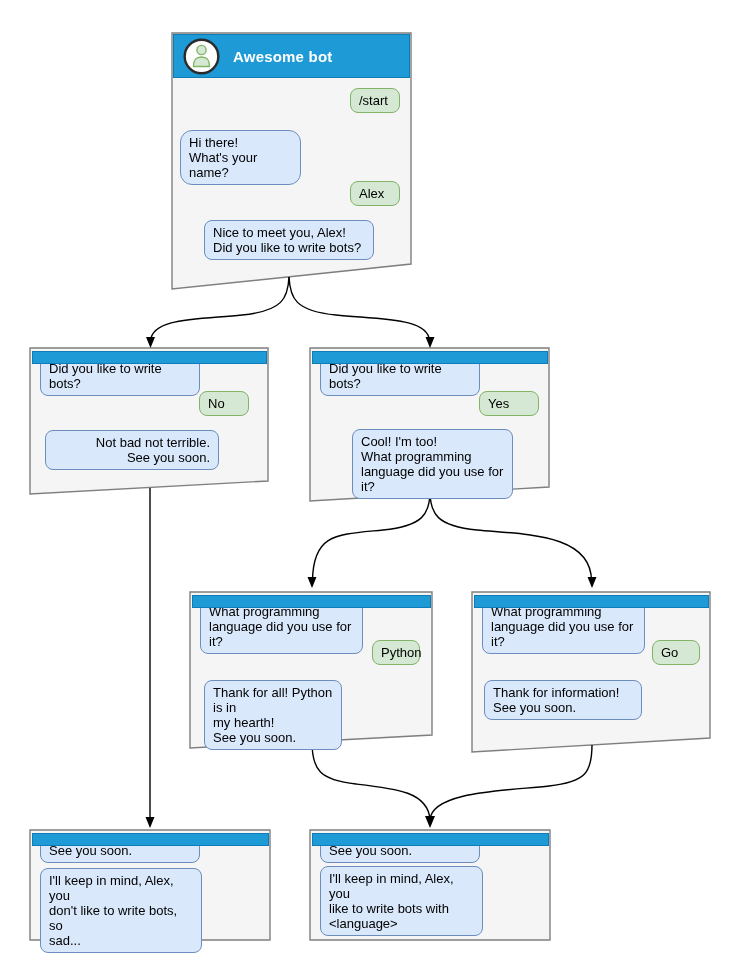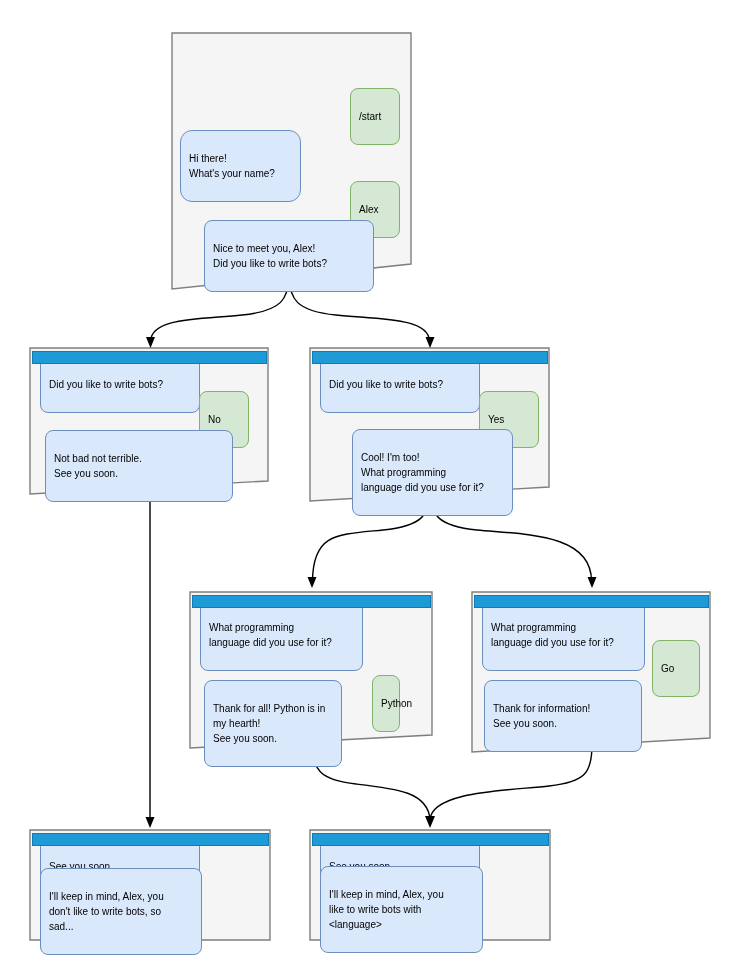--- a/index.html
+++ b/index.html
@@ -23,21 +23,21 @@
   .avatar{width:37px;height:37px;flex:0 0 auto;}
 
   .window-strip{
     position:absolute;left:1.5px;right:1.5px;top:3px;height:13px;
     background:var(--header-blue,#1E9AD6);border:1px solid var(--header-border,#0E7CB6);
     box-sizing:border-box;z-index:3;
   }
 
   .bubble{
     position:absolute;z-index:1;box-sizing:border-box;border-radius:8px;
-    padding:20px 8px;font-size:10px;line-height:15px;white-space:pre-line;
+    padding:4px 8px;font-size:13px;line-height:15px;white-space:pre-line;
   }
   .bubble.bot{background:var(--bot-bubble-bg,#DAE8FC);border:1px solid var(--bot-bubble-border,#6C8EBF);}
   .bubble.user{background:var(--user-bubble-bg,#D5E8D4);border:1px solid var(--user-bubble-border,#82B366);}
 </style>
 </head>
 <body>
 
 <div class="canvas">
 
   <svg id="underlay" width="743" height="971" viewBox="0 0 743 971">
@@ -62,50 +62,58 @@
 
     <path class="edge" d="M150,488 V821"></path>
     <path class="edge-head" d="M150,828 L145.5,817 L154.5,817 Z"></path>
 
     <path class="edge" d="M312,742 C312,770 320,780 356,784 C396,788.5 428.5,792 430,820"></path>
     <path class="edge" d="M592,745 C592,773 585,782 549,786 C509,790.5 431.5,791 430,820"></path>
     <path class="edge-head" d="M430,828 L425,816 L435,816 Z"></path>
   </svg>
 
   <div class="chat-window" style="left:172px;top:33px;width:239px;height:256px;">
+    <div class="window-header">
+      <svg class="avatar" viewBox="0 0 37 37">
+        <circle cx="18.5" cy="18.5" r="16.8" fill="#ffffff" stroke="#2b2b2b" stroke-width="2.4"></circle>
+        <circle cx="18.5" cy="12" r="4.6" fill="#D5E8D4" stroke="#82B366" stroke-width="1.4"></circle>
+        <path d="M10.5,28.5 C10.5,21.5 13,19 18.5,19 C24,19 26.5,21.5 26.5,28.5 Z" fill="#D5E8D4" stroke="#82B366" stroke-width="1.4"></path>
+      </svg>
+      <span class="window-title">Awesome bot</span>
+    </div>
     <div class="bubble user" style="left:178px;top:55px;width:50px;">/start</div>
     <div class="bubble bot" style="left:8px;top:97px;width:121px;border-radius:12px;">Hi there!
 What's your name?</div>
     <div class="bubble user" style="left:178px;top:148px;width:50px;">Alex</div>
     <div class="bubble bot" style="left:8px;top:187px;width:170px;margin-left:24px;">Nice to meet you, Alex!
 Did you like to write bots?</div>
   </div>
 
   <div class="chat-window" style="left:30px;top:348px;width:238px;height:146px;">
     <div class="window-strip"></div>
     <div class="bubble bot" style="left:10px;top:8px;width:160px;">Did you like to write bots?</div>
     <div class="bubble user" style="left:169px;top:43px;width:50px;">No</div>
-    <div class="bubble bot" style="left:15px;top:82px;width:188px;">Not bad not terrible.
+    <div class="bubble bot" style="left:15px;top:82px;width:174px;text-align:right;">Not bad not terrible.
 See you soon.</div>
   </div>
 
   <div class="chat-window" style="left:310px;top:348px;width:239px;height:153px;">
     <div class="window-strip"></div>
     <div class="bubble bot" style="left:10px;top:8px;width:160px;">Did you like to write bots?</div>
     <div class="bubble user" style="left:169px;top:43px;width:60px;border-radius:8px;">Yes</div>
     <div class="bubble bot" style="left:10px;top:81px;width:161px;margin-left:32px;">Cool! I'm too!
 What programming
 language did you use for it?</div>
   </div>
 
   <div class="chat-window" style="left:190px;top:592px;width:242px;height:156px;">
     <div class="window-strip"></div>
     <div class="bubble bot" style="left:10px;top:7px;width:163px;">What programming
 language did you use for it?</div>
-    <div class="bubble user" style="left:182px;top:48px;width:28px;margin-top:35px;">Python</div>
+    <div class="bubble user" style="left:182px;top:48px;width:48px;">Python</div>
     <div class="bubble bot" style="left:14px;top:88px;width:138px;">Thank for all! Python is in
 my hearth!
 See you soon.</div>
   </div>
 
   <div class="chat-window" style="left:472px;top:592px;width:238px;height:160px;">
     <div class="window-strip"></div>
     <div class="bubble bot" style="left:10px;top:7px;width:163px;">What programming
 language did you use for it?</div>
     <div class="bubble user" style="left:180px;top:48px;width:48px;">Go</div>

